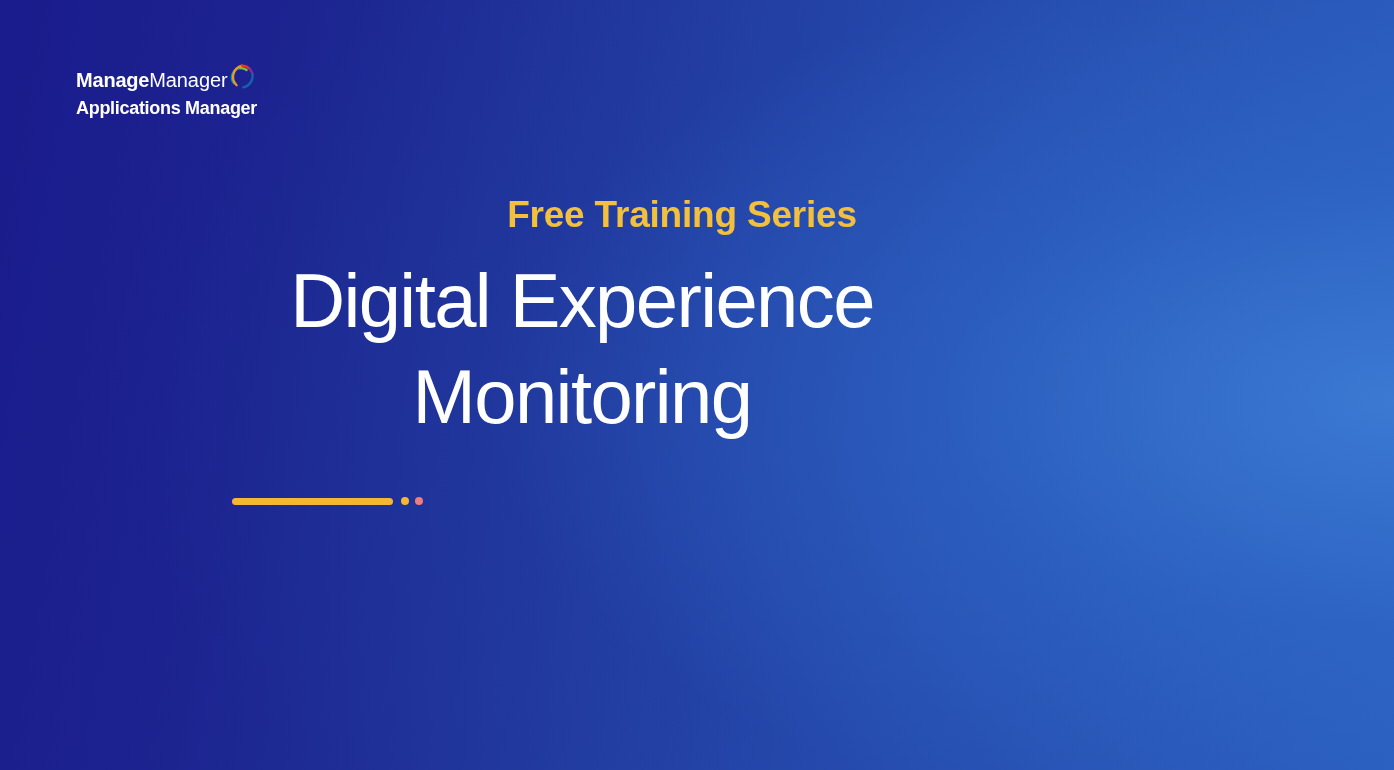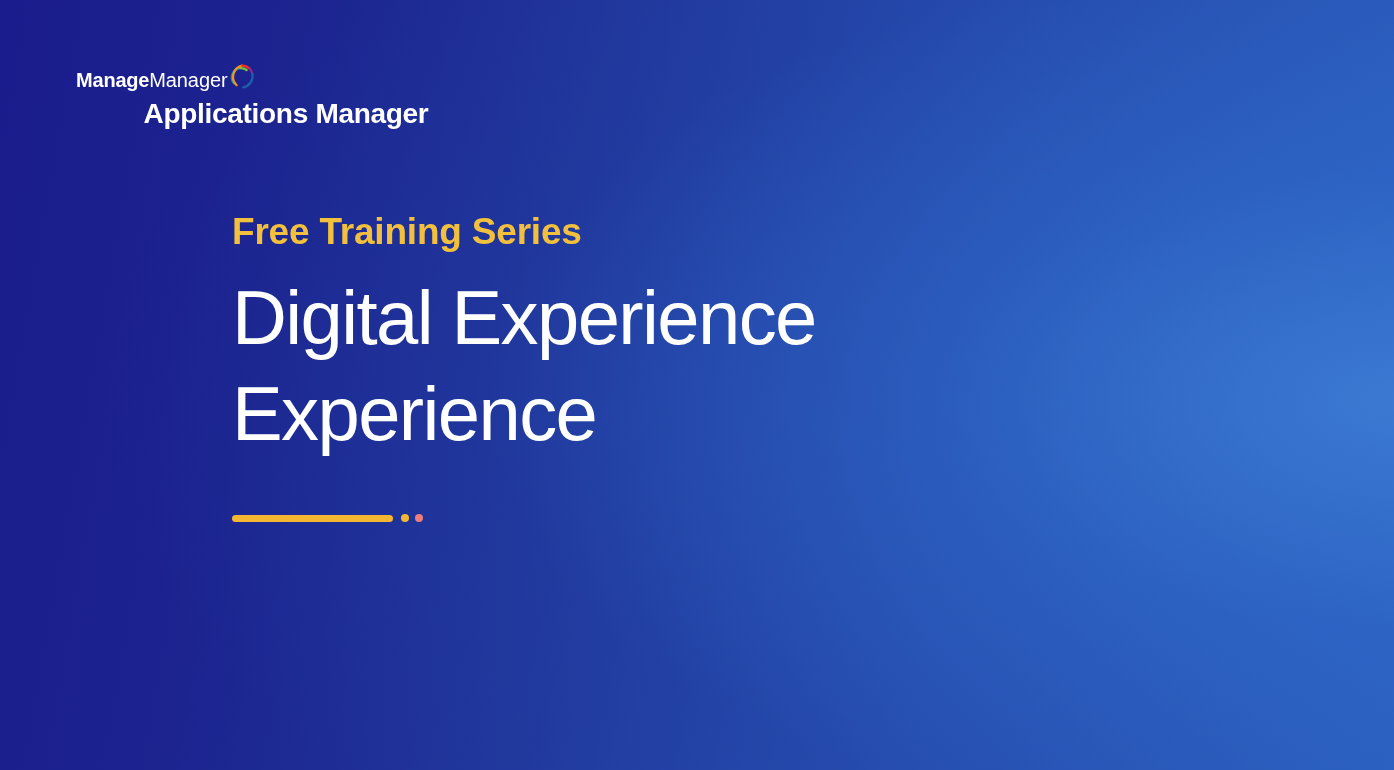--- a/index.html
+++ b/index.html
@@ -56,35 +56,35 @@
   .logo-swoosh {
     display: inline-block;
     width: 26px;
     height: 26px;
     margin-left: 1px;
     margin-top: -6px;
     flex: 0 0 auto;
   }
   .product-name {
     margin-top: 6px;
-    font-size: 28px;
+    font-size: 18px;
     font-weight: 700;
     color: #ffffff;
     letter-spacing: -0.3px;
     line-height: 1.12;
     white-space: nowrap;
-    text-align: center;
   }
 
   
   .content {
     position: absolute;
     left: 232px;
-    top: 213px;
+    top: 196px;
     width: 900px;
+    text-align: center;
   }
   .eyebrow {
     font-size: 37px;
     font-weight: 700;
     color: #f2c03c;
     letter-spacing: -0.2px;
     line-height: 1.05;
     margin: 0;
   }
   .headline {
@@ -159,21 +159,21 @@
       </span>
     </div>
     <div class="product-name">Applications Manager</div>
   </div>
 
   <div class="content">
     <p class="eyebrow">Free Training Series</p>
 
     <h1 class="headline">
       <span>Digital Experience</span><br>
-      <span>Experience</span>
+      <span>Monitoring</span>
     </h1>
 
     <div class="divider-row">
       <span class="divider-bar"></span>
       <span class="dot dot-gold"></span>
       <span class="dot dot-pink"></span>
     </div>
 
   </div>
 

